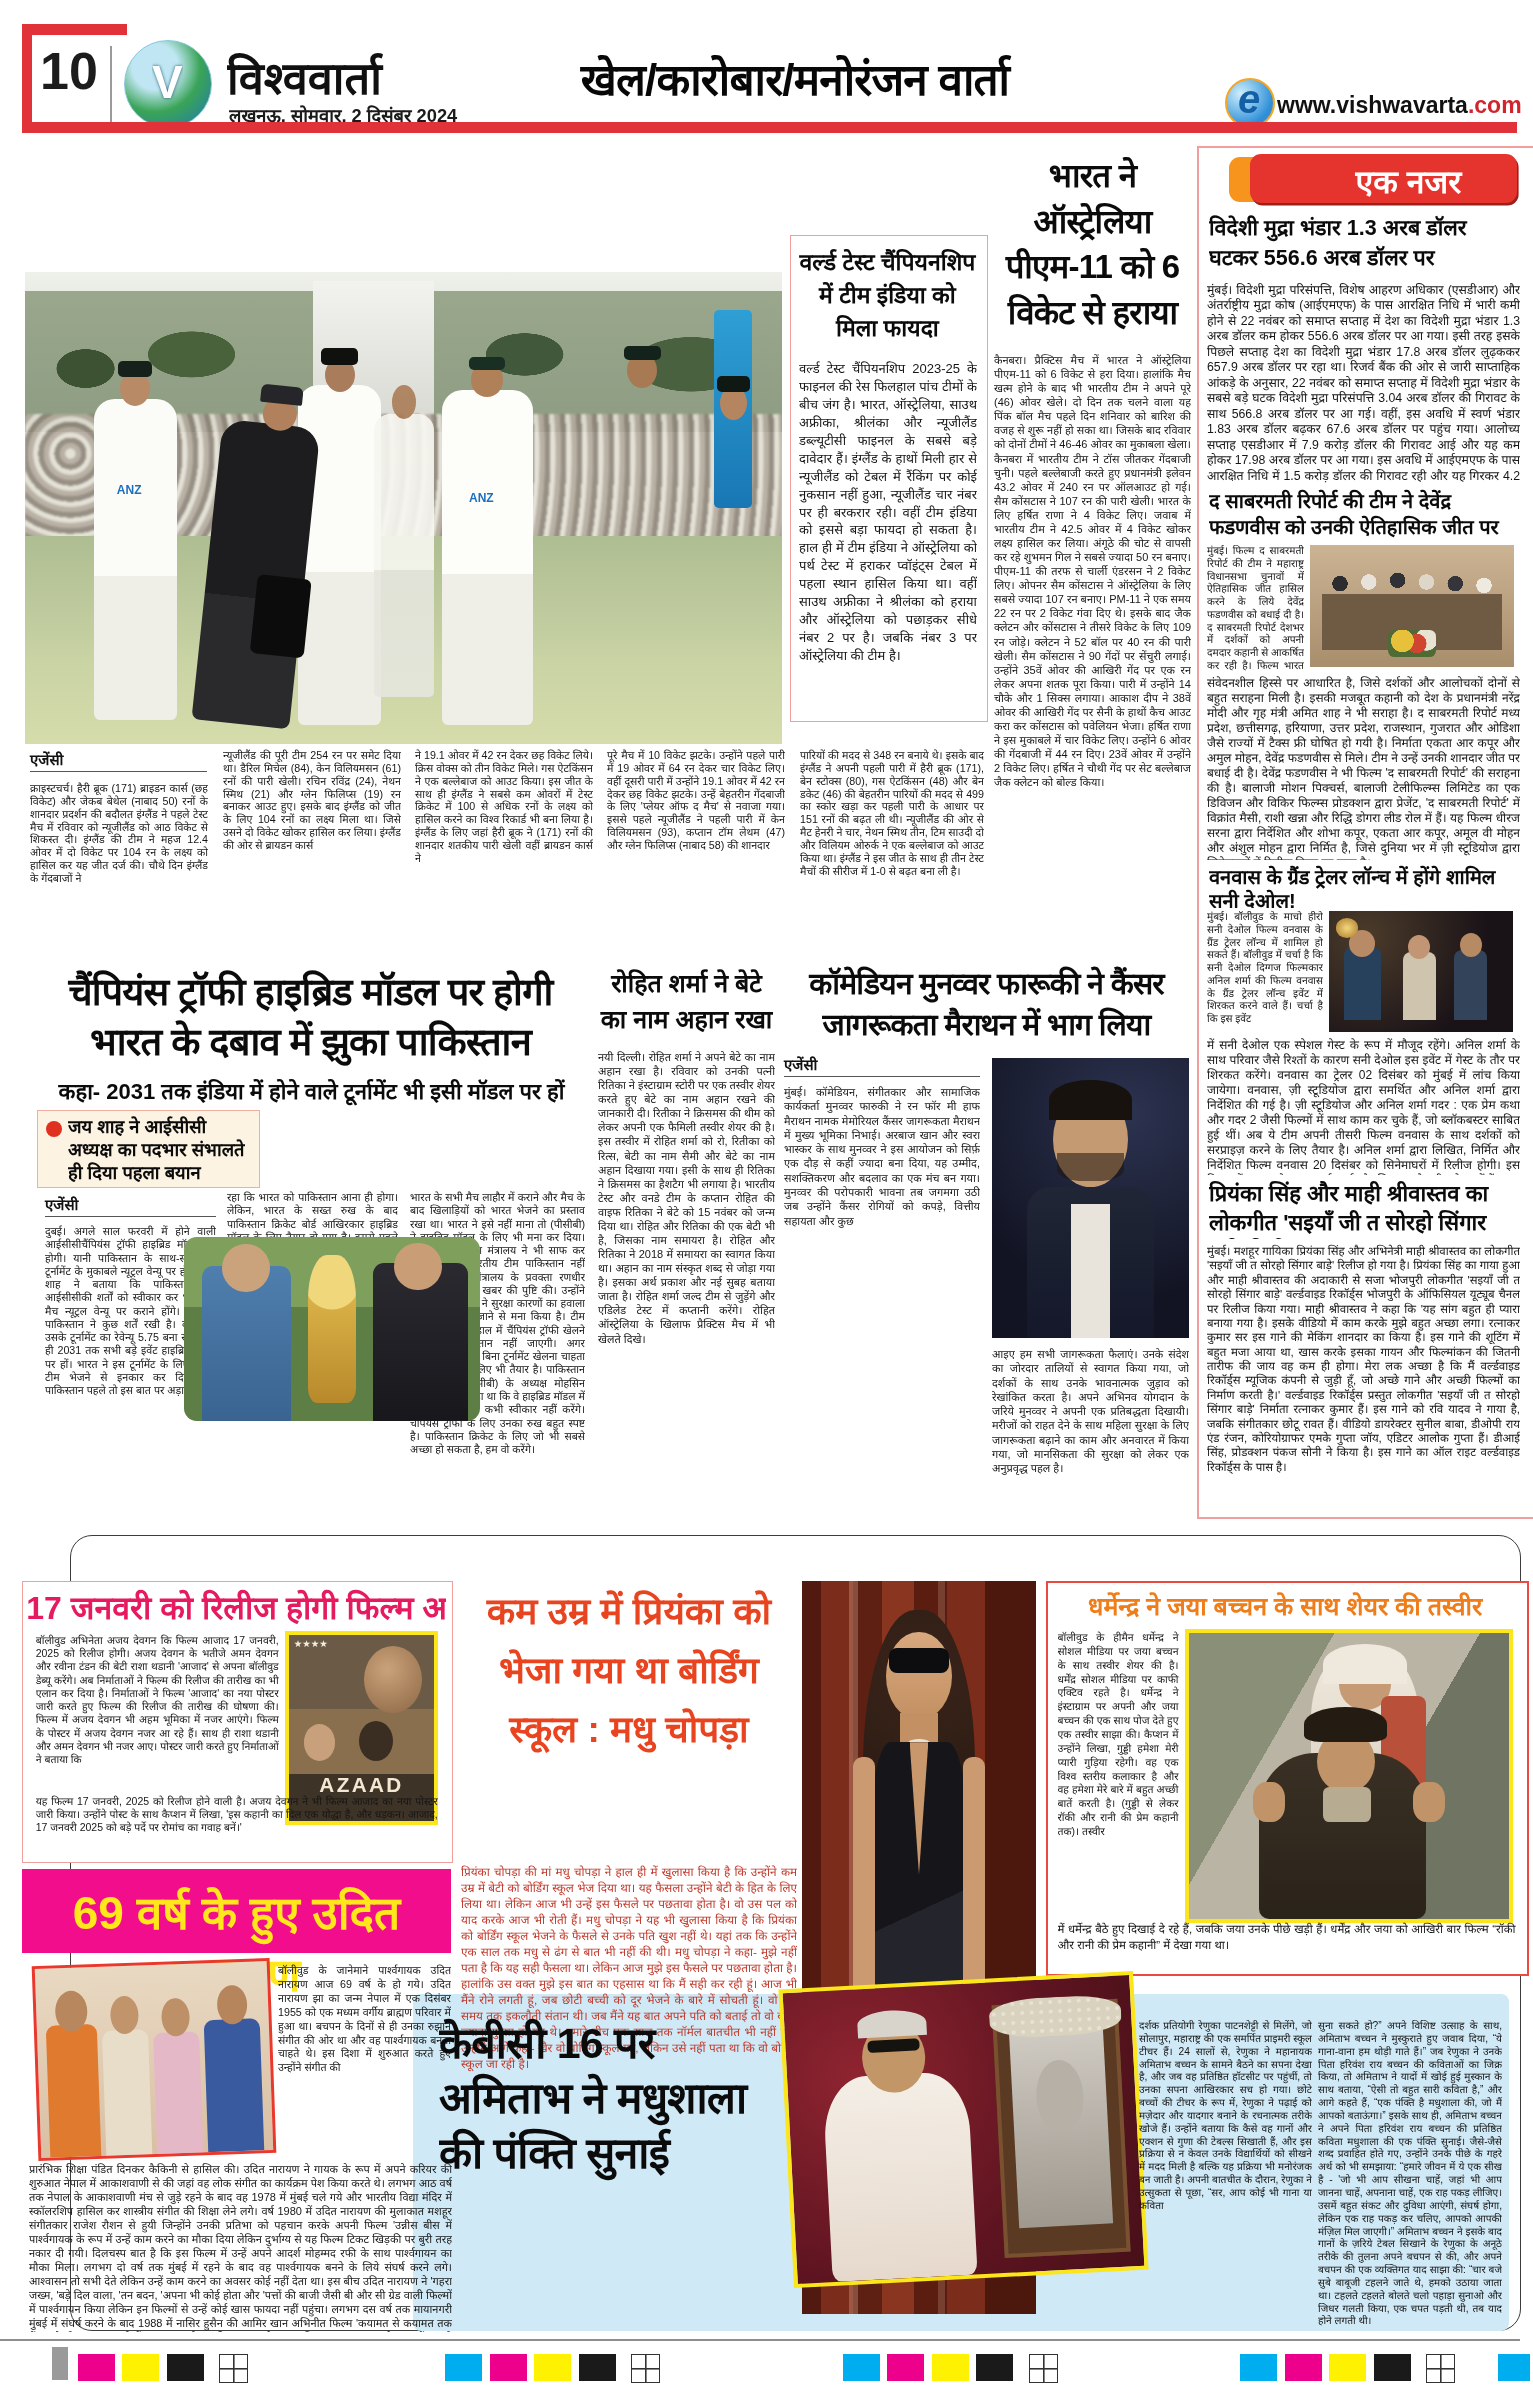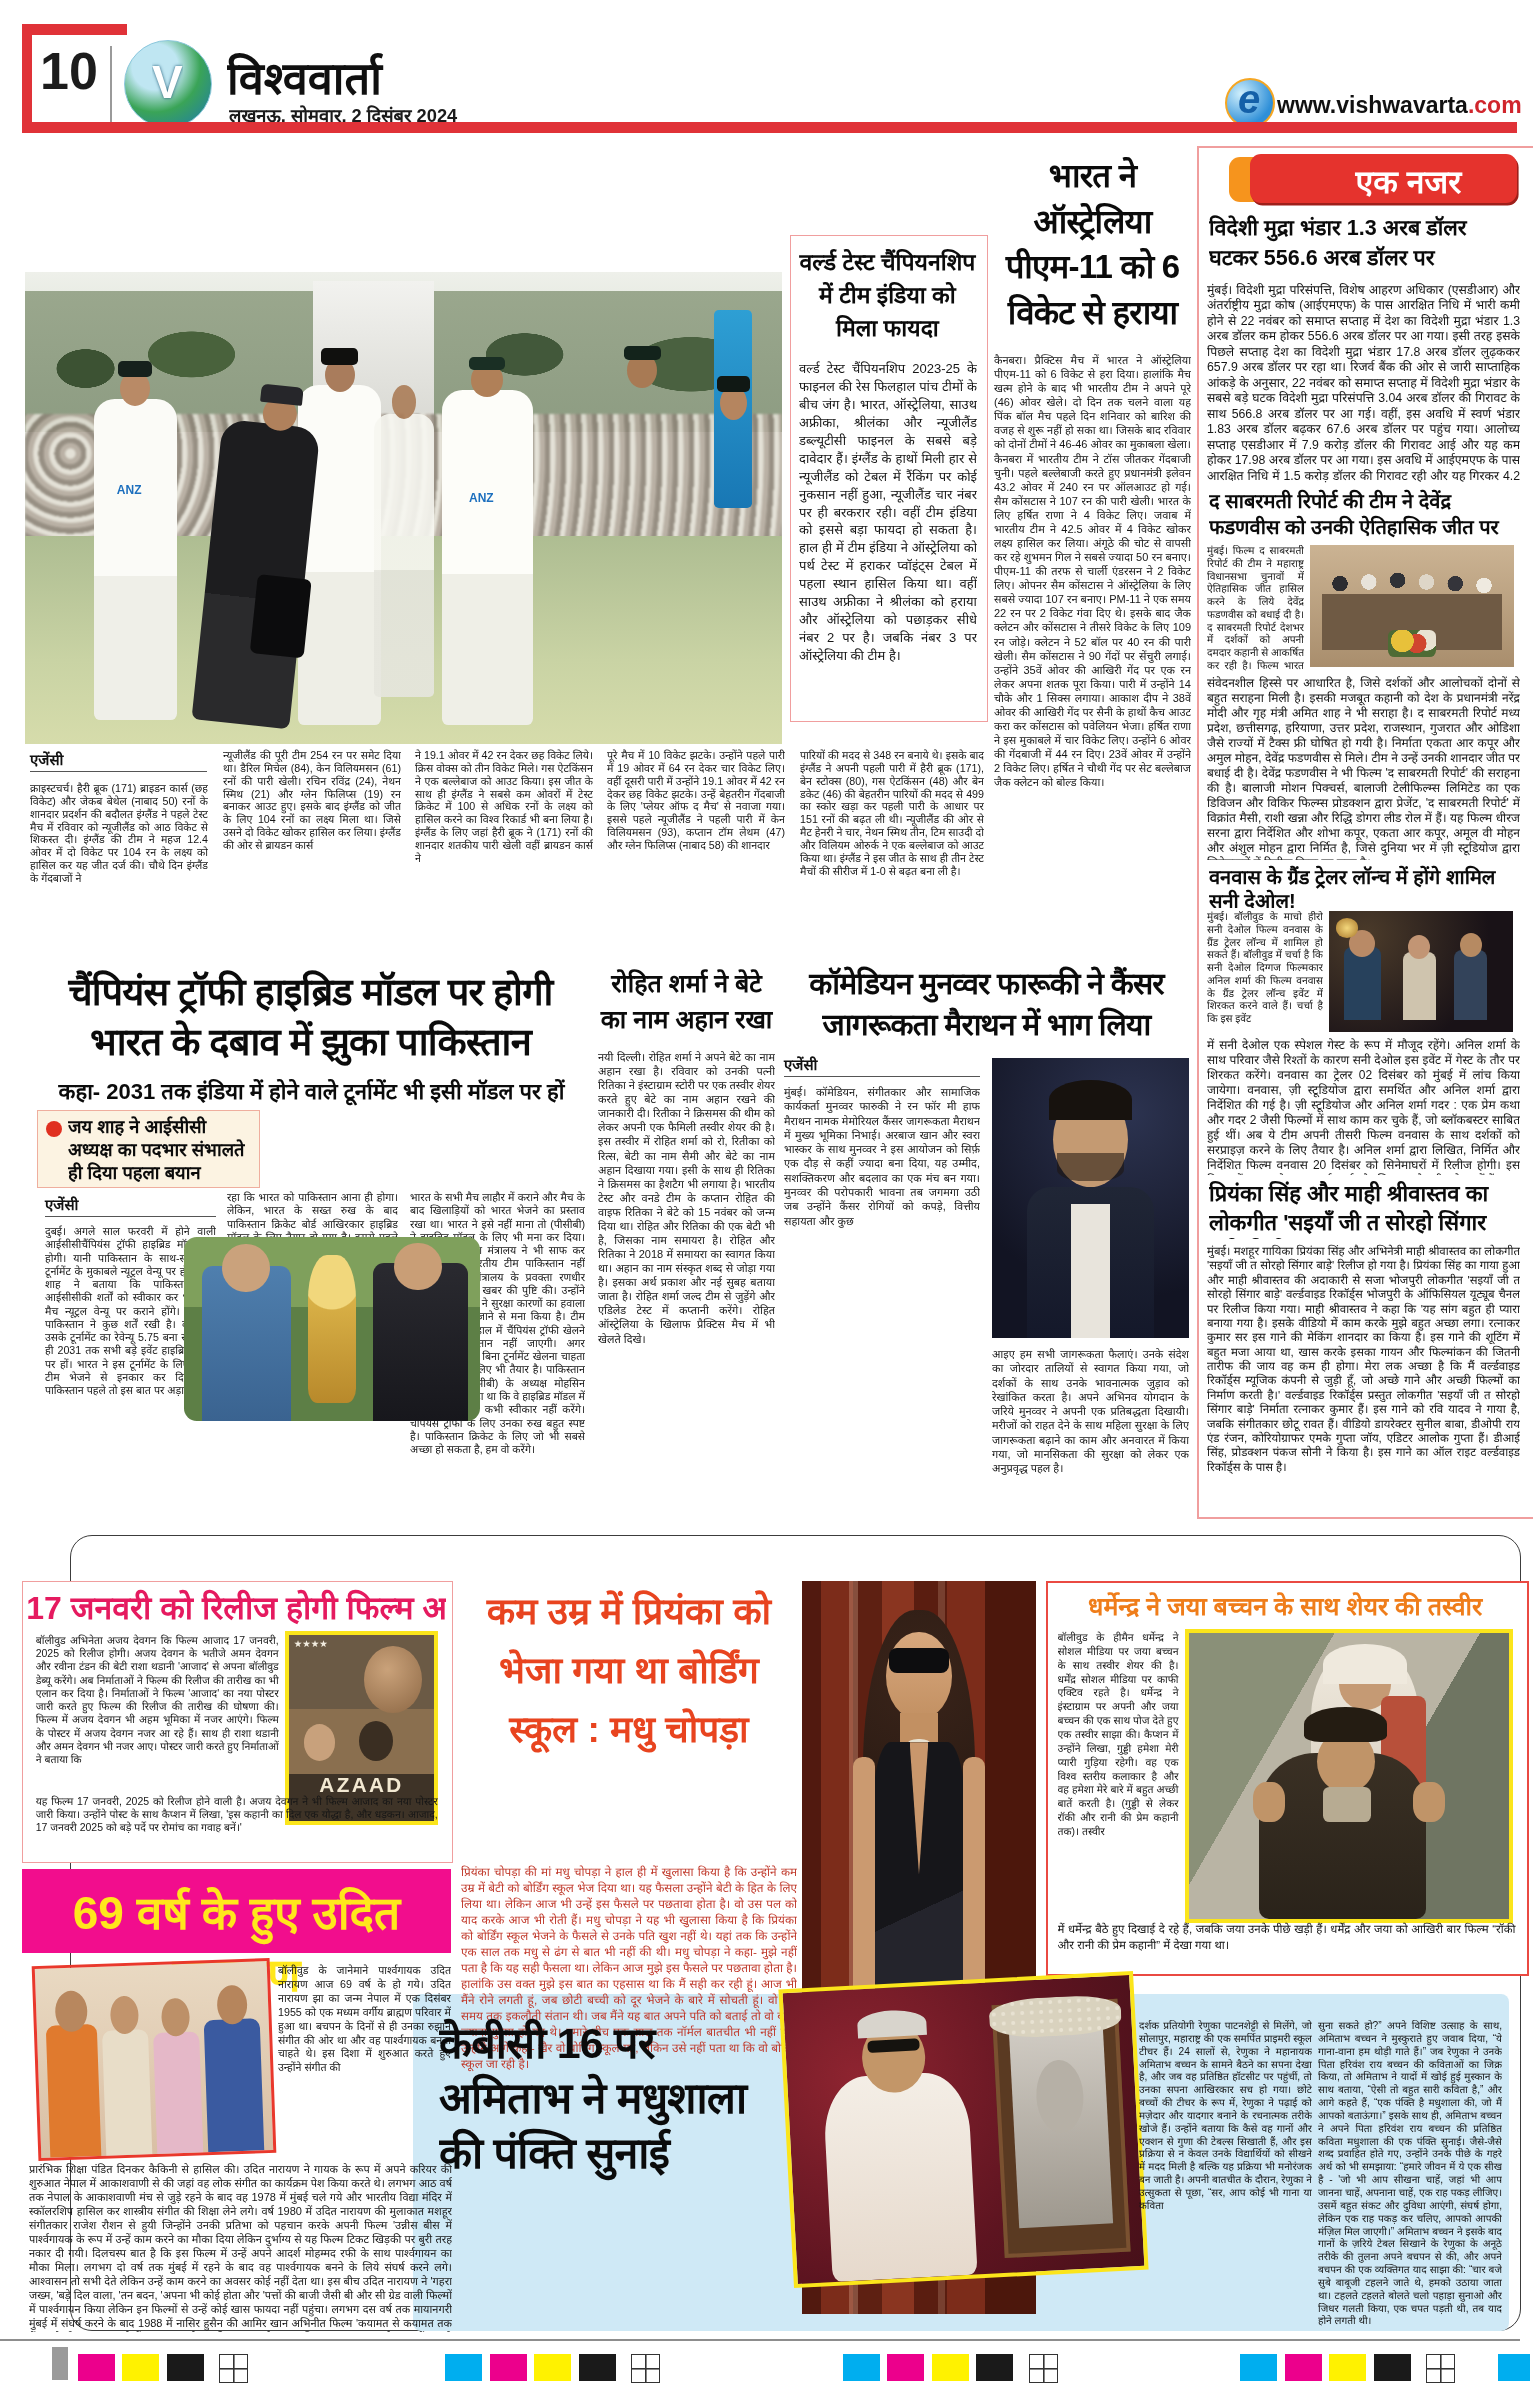--- a/index.html
+++ b/index.html
@@ -32,20 +32,21 @@
   <div class="abs" style="left:22px;top:24px;width:9.5px;height:108px;background:#e03238;"></div>
   <div class="h" style="left:40px;top:41px;width:67px;font-size:52px;color:#1c1c1c;">10</div>
   <div class="abs" style="left:110px;top:46px;width:1.6px;height:80px;background:#9a9a9a;"></div>
   <div class="abs" style="left:124px;top:40px;width:86px;height:86px;border-radius:50%;
               background:radial-gradient(circle at 35% 30%,#bfe6f2 0 28%,#3aa457 55%,#1c77b5 100%);
               border:1.6px solid #8bc7dd;">
     <div class="h" style="left:27px;top:14.3px;font-size:46px;color:#ffffff;text-shadow:0 0 3.2px #14506e;">V</div>
   </div>
   <div class="h" style="left:227px;top:46px;width:334px;font-size:45px;color:#101010;">विश्ववार्ता</div>
   <div class="h" style="left:229px;top:102px;width:334px;font-size:18.3px;color:#1b1b1b;">लखनऊ,  सोमवार, 2 दिसंबर 2024</div>
+  <div class="h center" style="left:493px;top:48px;width:604px;font-size:44px;color:#070707;letter-spacing:-0.8px;">खेल/कारोबार/मनोरंजन वार्ता</div>
   <div class="abs" style="left:1225px;top:78px;width:46px;height:46px;border-radius:50%;
               background:radial-gradient(circle at 30% 30%,#cfeffc,#2e8fd8 70%);border:2.4px solid #f5a623;">
     <div class="h" style="left:11px;top:-3.2px;font-size:40px;color:#1460a8;font-style:italic;">e</div>
   </div>
   <div class="h" style="left:1277px;top:92px;width:246px;font-size:23px;color:#111;white-space:nowrap;">
     <span>www.vishwavarta</span><span style="color:#d0252c;">.com</span>
   </div>
   <div class="abs" style="left:22px;top:122px;width:1495px;height:11px;background:#e03238;"></div>
 
 

